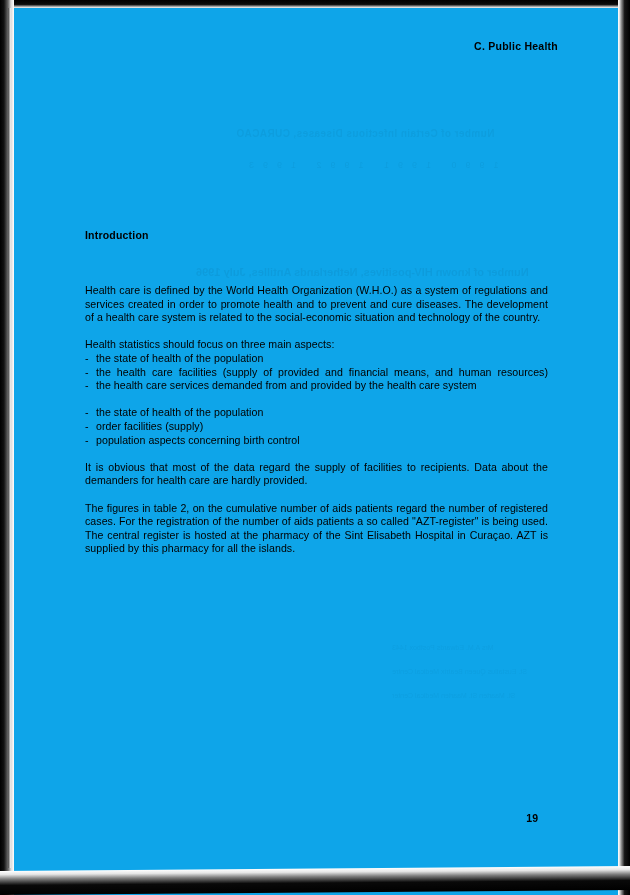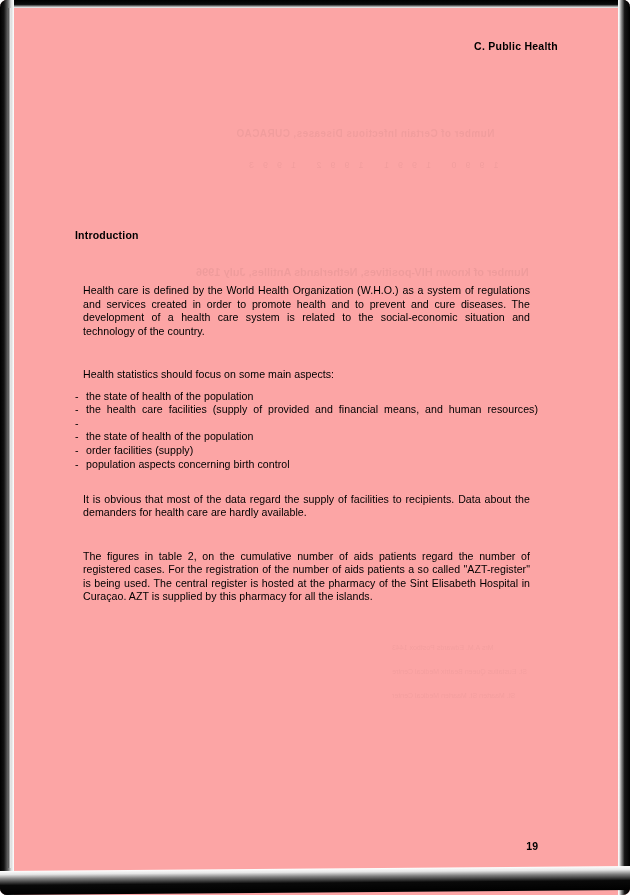--- a/index.html
+++ b/index.html
@@ -5,25 +5,24 @@
   html, body {
     margin: 0;
     padding: 0;
     background: #ffffff;
   }
 
   .page {
     position: relative;
     width: 630px;
     height: 895px;
-    background: #fca5a5;
+    background: #0ea5e9;
     overflow: hidden;
     font-family: "Liberation Sans", sans-serif;
     color: #000000;
-    border-radius: 7px;
   }
 
   
   .scan-edge-top {
     position: absolute;
     top: 0; left: 0;
     width: 630px; height: 8px;
     background: linear-gradient(to bottom, #000 0%, #0a0a0a 55%, #9a9a9a 80%, #ffffff 100%);
   }
   .scan-edge-left {
@@ -105,37 +104,37 @@
     width: 483px;
     text-align: right;
     font-size: 10.5px;
     font-weight: bold;
     letter-spacing: 0.25px;
   }
 
   
   .content {
     position: absolute;
-    left: 75px;
+    left: 85px;
     top: 229px;
     width: 463px;
   }
 
   .section-heading {
     font-size: 10.5px;
     font-weight: bold;
     letter-spacing: 0.2px;
     margin: 0 0 43px 0;
   }
 
   p.para {
     font-size: 10.6px;
     line-height: 13.6px;
     text-align: justify;
-    margin: 8px;
+    margin: 0;
     letter-spacing: 0.05px;
   }
 
   p.para.last-line-natural {
     text-align-last: left;
   }
 
   .gap-para {
     height: 13.6px;
   }
@@ -160,21 +159,21 @@
     top: 0;
   }
   ul.dash-list li.justified-full {
     text-align-last: justify;
   }
 
   
   .page-number {
     position: absolute;
     left: 75px;
-    top: 840px;
+    top: 812px;
     width: 463px;
     text-align: right;
     font-size: 10.5px;
     font-weight: bold;
   }
 </style>
 </head>
 <body>
 
 <div class="page">
@@ -195,40 +194,40 @@
   <div class="running-header">C. Public Health</div>
 
   <div class="content">
 
     <h2 class="section-heading">Introduction</h2>
 
     <p class="para last-line-natural">Health care is defined by the World Health Organization (W.H.O.) as a system of regulations and services created in order to promote health and to prevent and cure diseases. The development of a health care system is related to the social-economic situation and technology of the country.</p>
 
     <div class="gap-para"></div>
 
-    <p class="para last-line-natural">Health statistics should focus on some main aspects:</p>
+    <p class="para last-line-natural">Health statistics should focus on three main aspects:</p>
 
     <ul class="dash-list">
       <li><span class="dash">-</span><span>the state of health of the population</span></li>
       <li class="justified-full"><span class="dash">-</span><span>the health care facilities (supply of provided and financial means, and human resources)</span></li>
-      <li><span class="dash">-</span></li>
+      <li><span class="dash">-</span><span>the health care services demanded from and provided by the health care system</span></li>
     </ul>
 
     <div class="gap-para"></div>
 
 
     <ul class="dash-list">
       <li><span class="dash">-</span><span>the state of health of the population</span></li>
       <li><span class="dash">-</span><span>order facilities (supply)</span></li>
       <li><span class="dash">-</span><span>population aspects concerning birth control</span></li>
     </ul>
 
     <div class="gap-para"></div>
 
-    <p class="para last-line-natural">It is obvious that most of the data regard the supply of facilities to recipients. Data about the demanders for health care are hardly available.</p>
+    <p class="para last-line-natural">It is obvious that most of the data regard the supply of facilities to recipients. Data about the demanders for health care are hardly provided.</p>
 
     <div class="gap-para"></div>
 
     <p class="para last-line-natural">The figures in table 2, on the cumulative number of aids patients regard the number of registered cases. For the registration of the number of aids patients a so called "AZT-register" is being used. The central register is hosted at the pharmacy of the Sint Elisabeth Hospital in Curaçao. AZT is supplied by this pharmacy for all the islands.</p>
 
   </div>
 
   <div class="page-number">19</div>
 
 </div>

